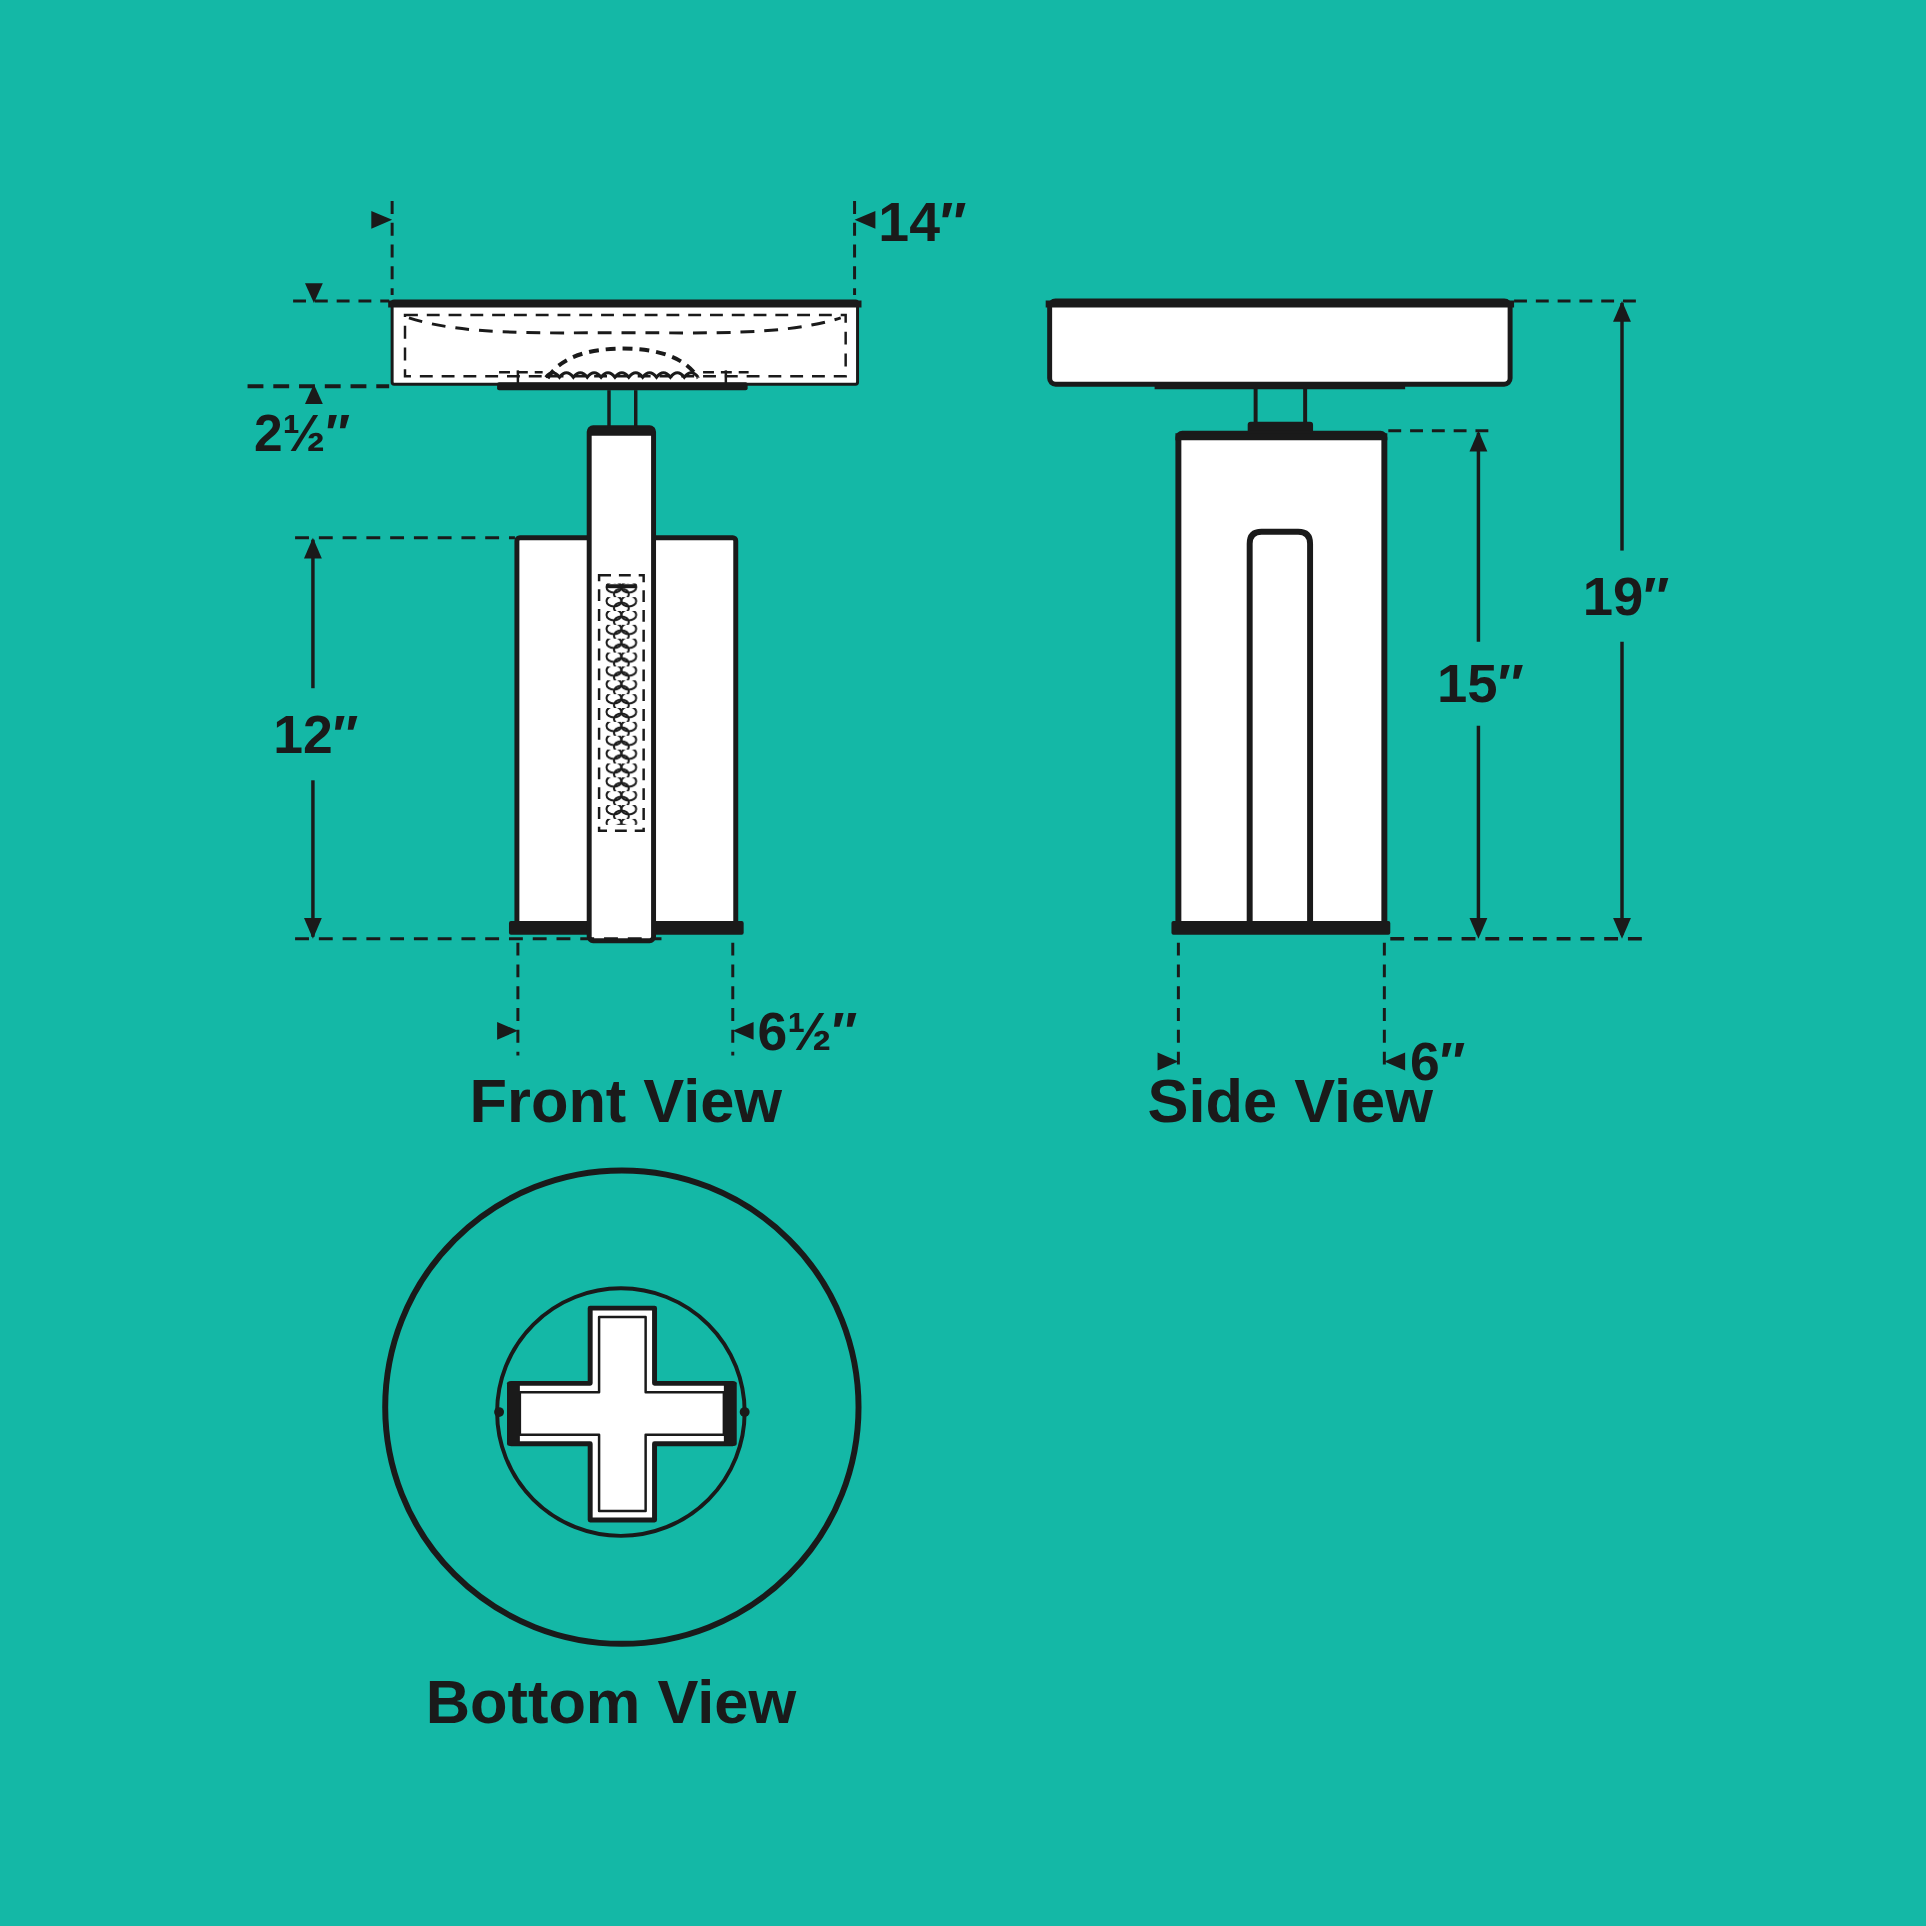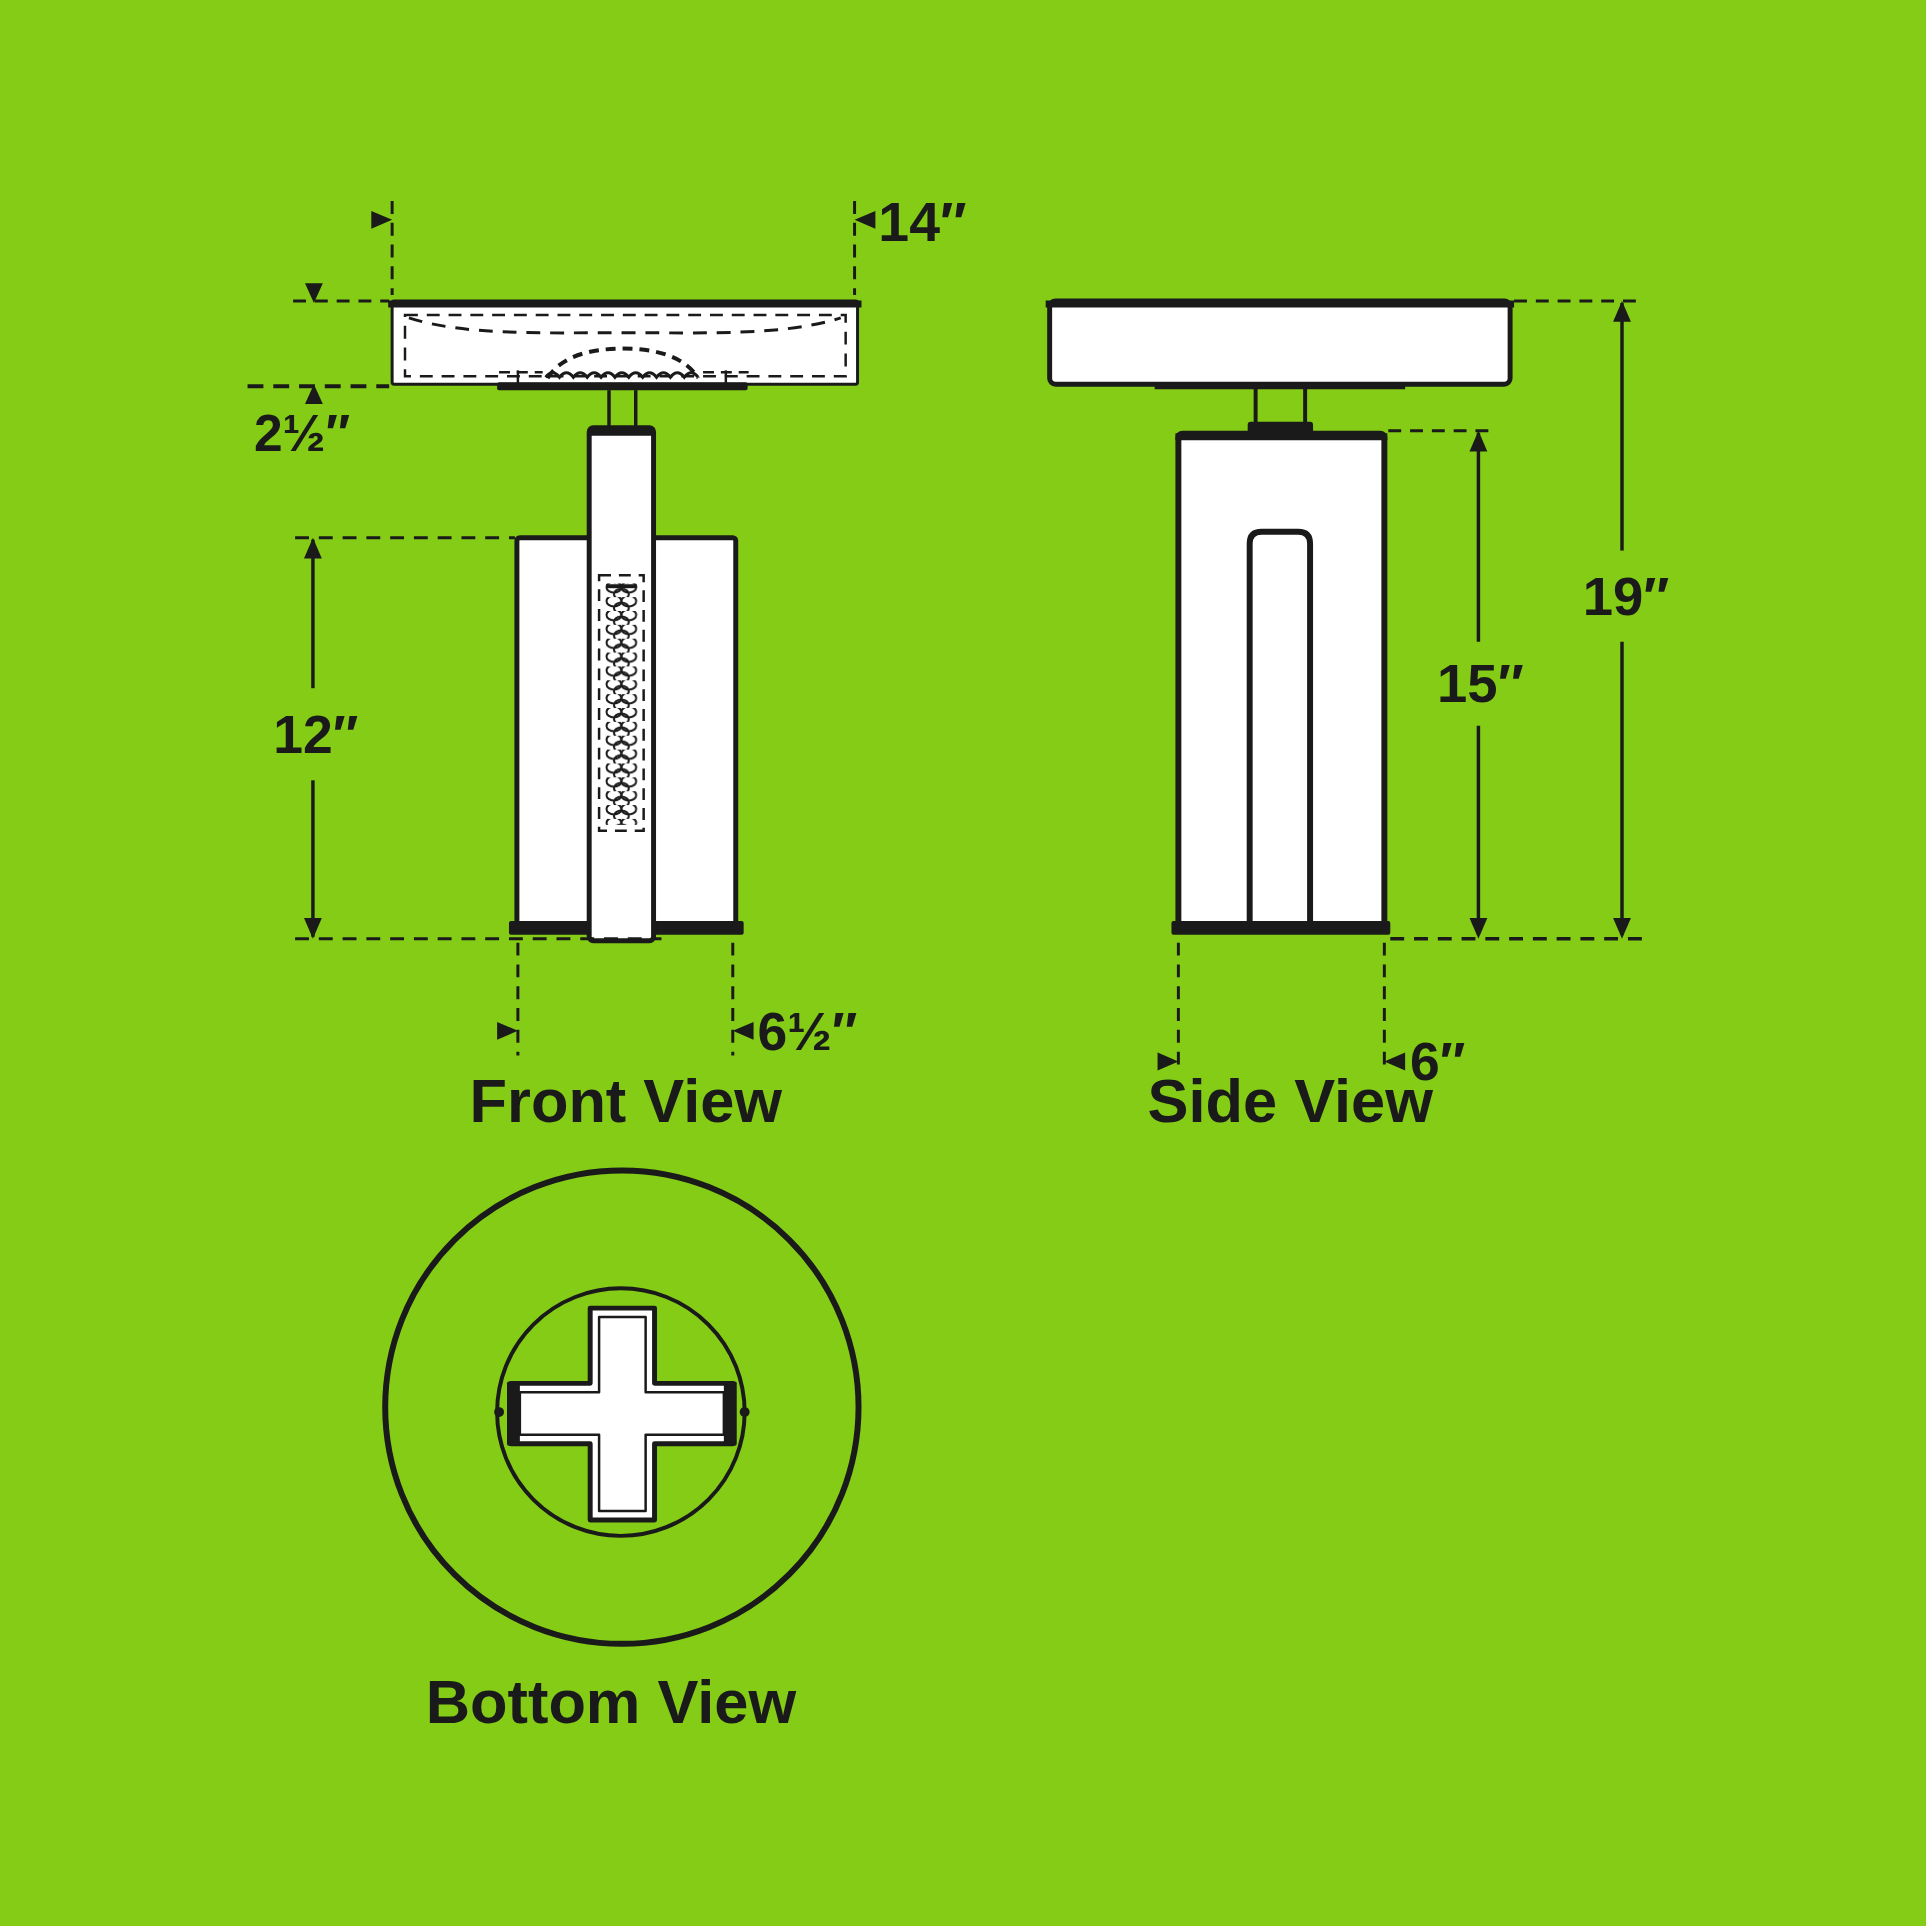--- a/index.html
+++ b/index.html
@@ -1,16 +1,16 @@
 <!DOCTYPE html>
 <html><head>
 <meta charset="utf-8">
 <style>
   html,body{margin:0;padding:0;background:#ffffff;}
-  .page{width:1927px;height:1927px;background:#84cc16;position:relative;overflow:hidden;
+  .page{width:1927px;height:1927px;background:#14b8a6;position:relative;overflow:hidden;
         font-family:"Liberation Sans",sans-serif;}
   svg{position:absolute;left:0;top:0;}
   .ln{stroke:#1a1a1a;fill:none;stroke-linecap:butt;}
   .fillblk{fill:#1a1a1a;stroke:none;}
   .white{fill:#ffffff;}
   .dash{stroke-dasharray:13 9;}
   .dash2{stroke-dasharray:14 10;}
   .dim-text{font-family:"Liberation Sans",sans-serif;font-weight:700;fill:#1a1a1a;}
   .cap-text{font-family:"Liberation Sans",sans-serif;font-weight:700;fill:#1a1a1a;}
 </style>

